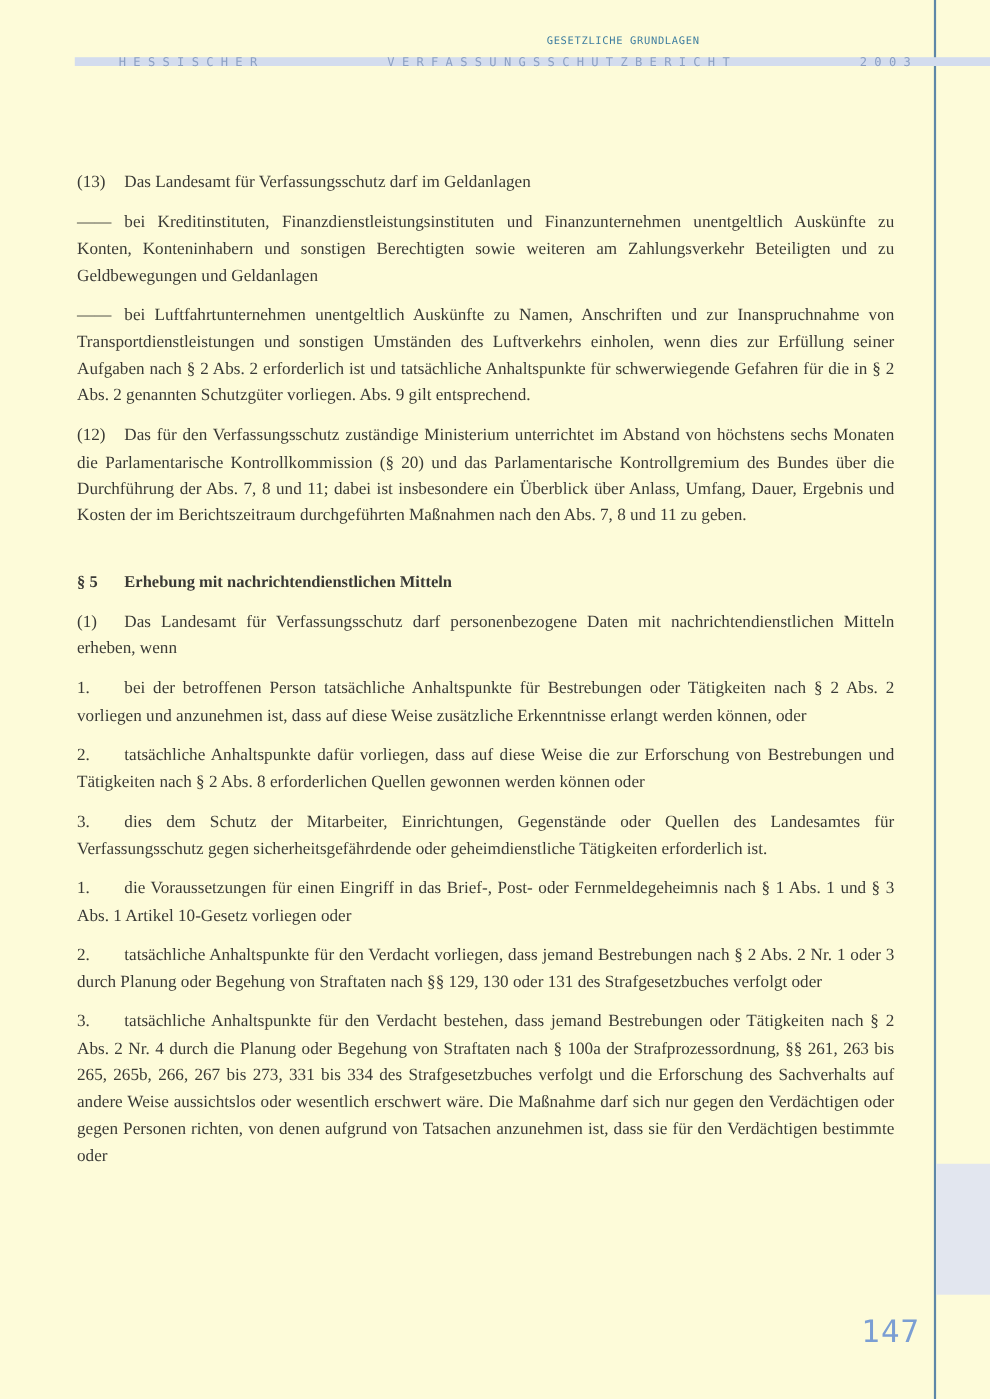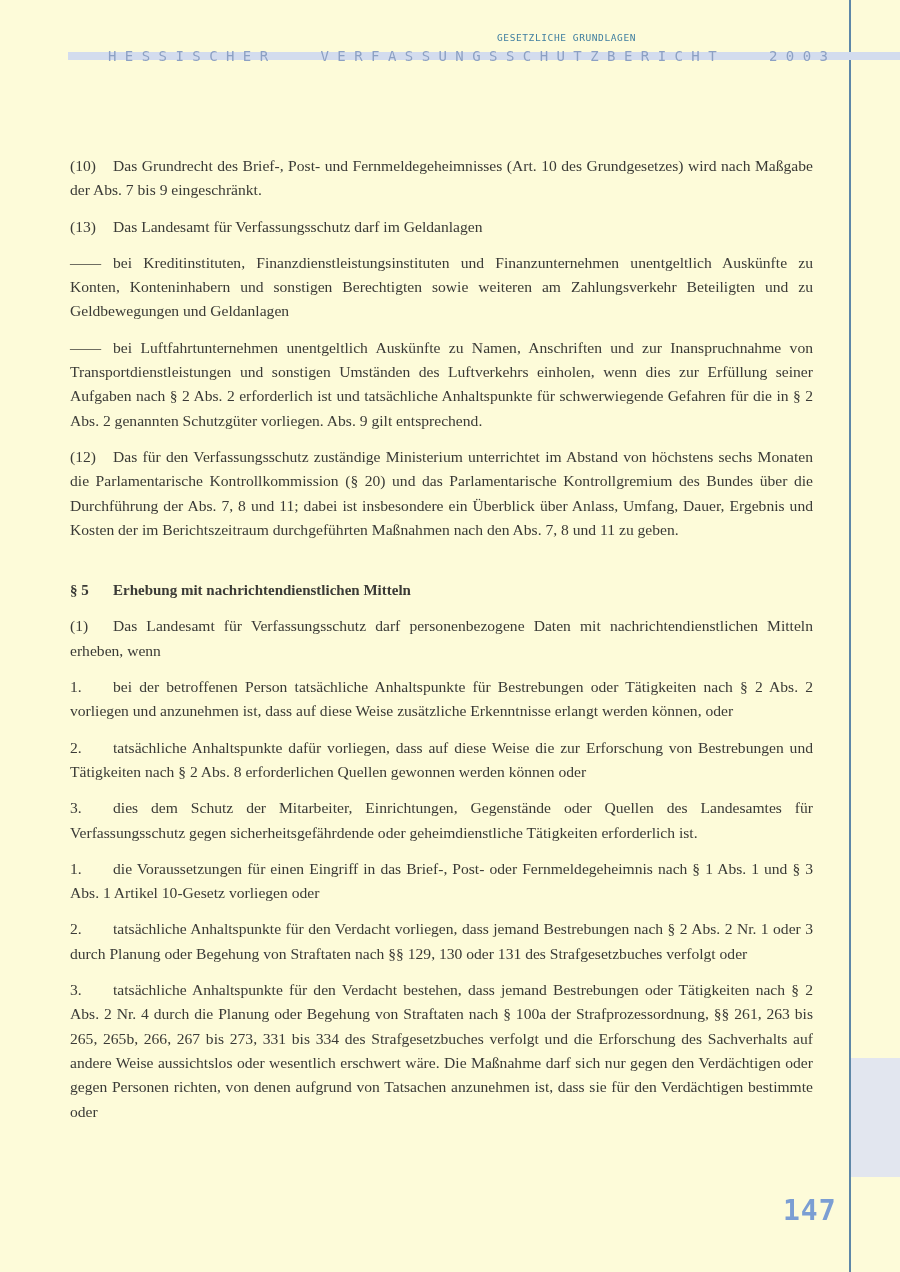--- a/index.html
+++ b/index.html
@@ -7,54 +7,53 @@
     width:900px; height:1272px; position:relative; overflow:hidden;
     background:#fdfbd9;
     font-family:"Liberation Serif","DejaVu Serif",serif;
     color:#3a3a36;
   }
   .side-line { position:absolute; left:849px; top:0; width:2px; height:1272px; background:#5e87a8; }
   .side-block { position:absolute; left:851px; top:1058px; width:49px; height:119px; background:#e2e6ef; }
   .band { position:absolute; left:68px; top:52px; width:832px; height:8px; background:#d3dcee; }
   .band-text {
     position:absolute; left:108px; top:49px; width:720px; height:14px;
-    font-family:"DejaVu Sans Mono",monospace; font-size:14px; color:#8ca0c3;
+    font-family:"DejaVu Sans Mono",monospace; font-size:11px; color:#8ca0c3;
     display:flex; justify-content:space-between; align-items:center; letter-spacing:0;
   }
   .band-text span { white-space:pre; }
   .section-title {
     position:absolute; left:497px; top:32px;
     font-family:"DejaVu Sans Mono",monospace; font-size:9.5px; color:#3f7ea0; letter-spacing:0.6px;text-align:center;
   }
   .content { position:absolute; left:70px; top:154px; width:743px; font-size:15.6px; line-height:24.3px; }
   .p { margin:0 0 12px 0; text-align:justify; }
   .num { display:inline-block; width:43px; }
   .heading { font-weight:bold; margin:36px 0 12px 0; font-size:15px; }
   .heading .num { width:43px; }
   .page-num {
     position:absolute; left:783px; top:1194px;
-    font-family:"DejaVu Sans Mono",monospace; font-size:28px; color:#7b9ed3; letter-spacing:1px;font-weight:bold;
+    font-family:"DejaVu Sans Mono",monospace; font-size:28px; color:#7b9ed3; letter-spacing:1px;
   }
 </style>
 </head>
 <body>
 
 <div class="side-line"></div>
 <div class="side-block"></div>
 
 <div class="section-title">GESETZLICHE GRUNDLAGEN</div>
 <div class="band"></div>
 <div class="band-text">
   <span>H E S S I S C H E R</span>
   <span>V E R F A S S U N G S S C H U T Z B E R I C H T</span>
   <span>2 0 0 3</span>
 </div>
 
 <div class="content">
-  <p class="p"><span class="num">(10)</span><span>Das Grundrecht des Brief-, Post- und Fernmeldegeheimnisses (Art. 10 des Grundgesetzes) wird nach Maßgabe der Abs. 7 bis 9 eingeschränkt.</span></p>
   <p class="p"><span class="num">(13)</span><span>Das Landesamt für Verfassungsschutz darf im Geldanlagen</span></p>
   <p class="p"><span class="num">——</span><span>bei Kreditinstituten, Finanzdienstleistungsinstituten und Finanzunternehmen unentgeltlich Auskünfte zu Konten, Konteninhabern und sonstigen Berechtigten sowie weiteren am Zahlungsverkehr Beteiligten und zu Geldbewegungen und Geldanlagen</span></p>
   <p class="p"><span class="num">——</span><span>bei Luftfahrtunternehmen unentgeltlich Auskünfte zu Namen, Anschriften und zur Inanspruchnahme von Transportdienstleistungen und sonstigen Umständen des Luftverkehrs einholen, wenn dies zur Erfüllung seiner Aufgaben nach § 2 Abs. 2 erforderlich ist und tatsächliche Anhaltspunkte für schwerwiegende Gefahren für die in § 2 Abs. 2 genannten Schutzgüter vorliegen. Abs. 9 gilt entsprechend.</span></p>
   <p class="p"><span class="num">(12)</span><span>Das für den Verfassungsschutz zuständige Ministerium unterrichtet im Abstand von höchstens sechs Monaten die Parlamentarische Kontrollkommission (§ 20) und das Parlamentarische Kontrollgremium des Bundes über die Durchführung der Abs. 7, 8 und 11; dabei ist insbesondere ein Überblick über Anlass, Umfang, Dauer, Ergebnis und Kosten der im Berichtszeitraum durchgeführten Maßnahmen nach den Abs. 7, 8 und 11 zu geben.</span></p>
 
   <p class="heading"><span class="num">§ 5</span><span>Erhebung mit nachrichtendienstlichen Mitteln</span></p>
 
   <p class="p"><span class="num">(1)</span><span>Das Landesamt für Verfassungsschutz darf personenbezogene Daten mit nachrichtendienstlichen Mitteln erheben, wenn</span></p>
   <p class="p"><span class="num">1.</span><span>bei der betroffenen Person tatsächliche Anhaltspunkte für Bestrebungen oder Tätigkeiten nach § 2 Abs. 2 vorliegen und anzunehmen ist, dass auf diese Weise zusätzliche Erkenntnisse erlangt werden können, oder</span></p>
   <p class="p"><span class="num">2.</span><span>tatsächliche Anhaltspunkte dafür vorliegen, dass auf diese Weise die zur Erforschung von Bestrebungen und Tätigkeiten nach § 2 Abs. 8  erforderlichen Quellen gewonnen werden können oder</span></p>

